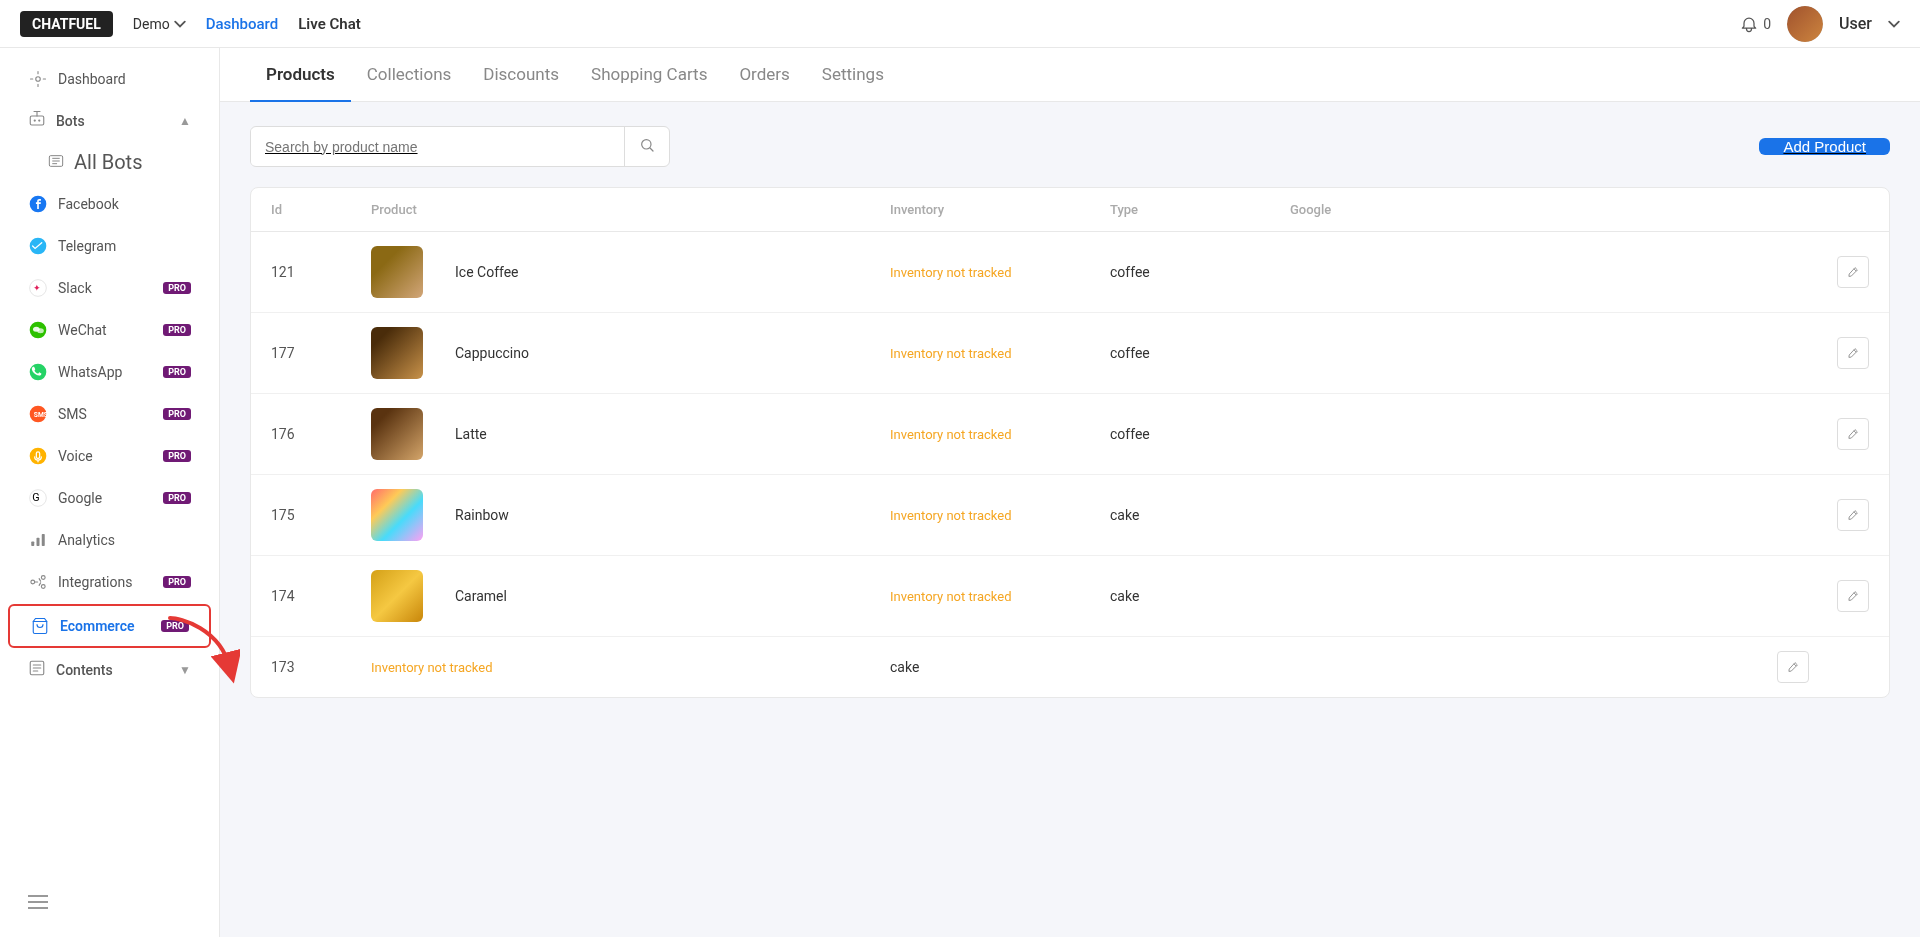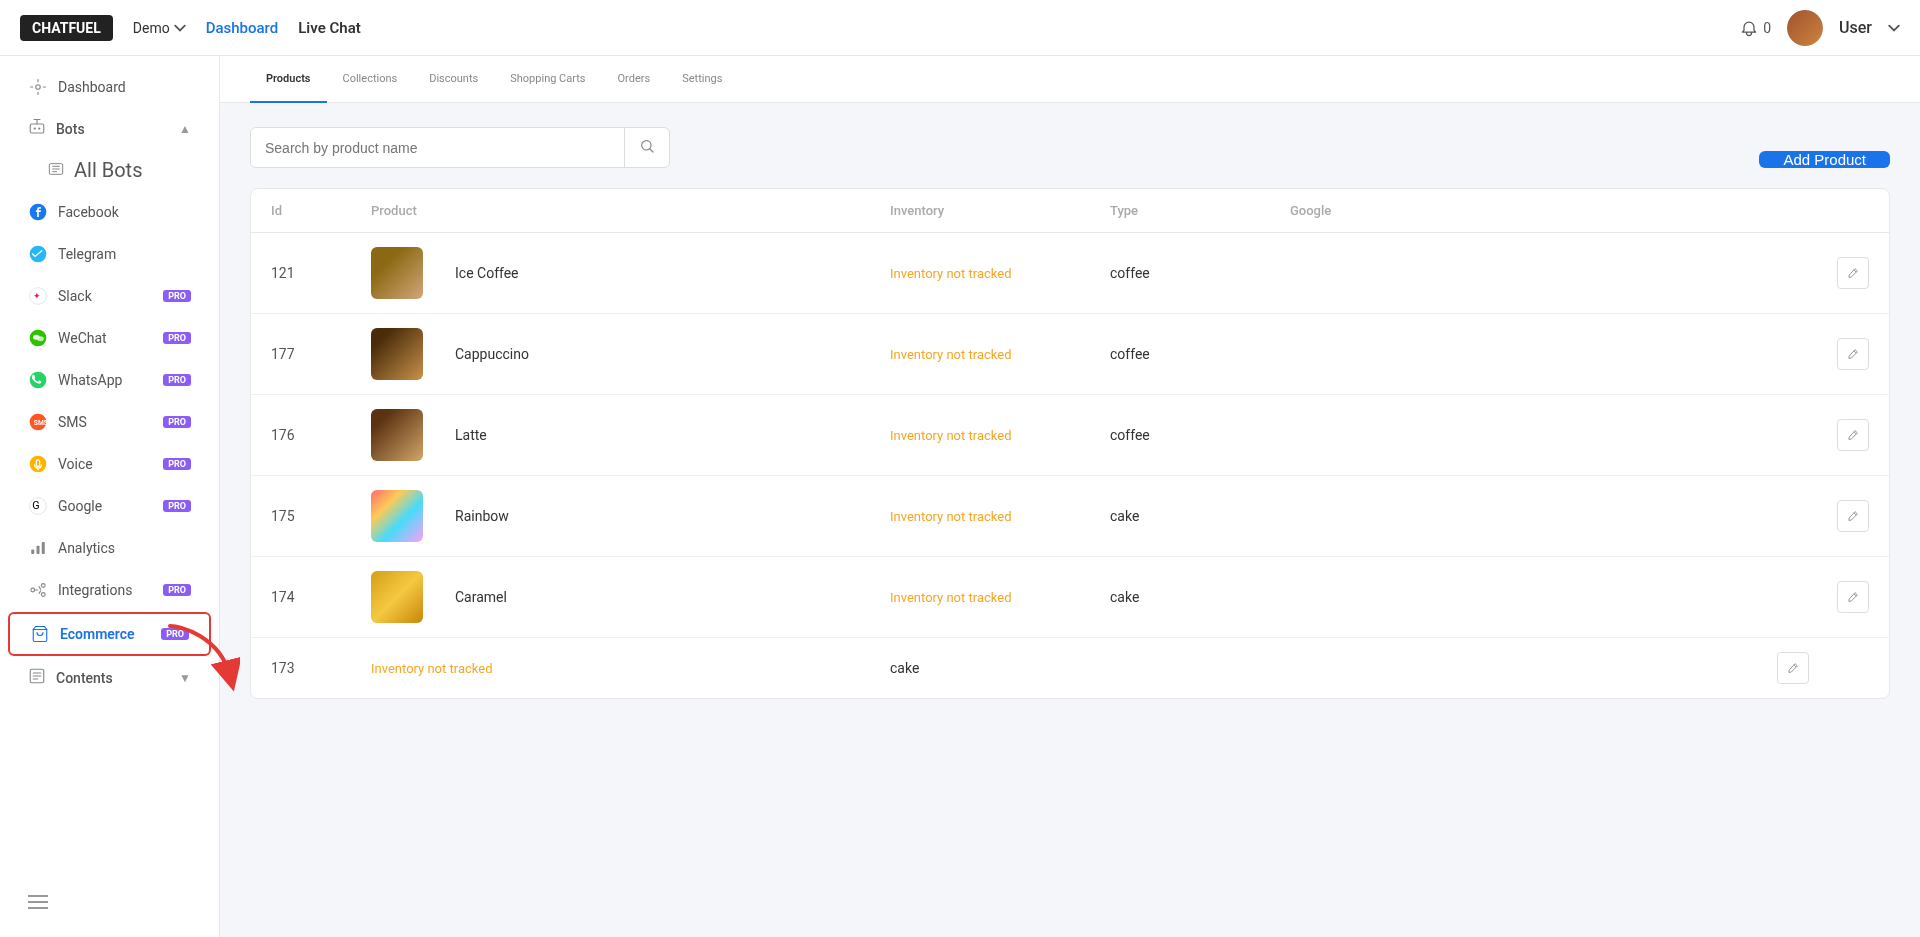--- a/index.html
+++ b/index.html
@@ -1,20 +1,20 @@
 <!DOCTYPE html>
 <html><head>
   <meta charset="utf-8">
   <style>
     * { box-sizing: border-box; margin: 0; padding: 0; }
     body { font-family: -apple-system, BlinkMacSystemFont, 'Segoe UI', Roboto, sans-serif; background: #f5f6fa; display: flex; flex-direction: column; height: 937px; overflow: hidden; }
 
     
     .top-nav {
-      display: flex; align-items: center; background: #fff; height: 56px;
+      display: flex; align-items: center; background: #fff; height: 48px;
       border-bottom: 1px solid #e8e8e8; padding: 0 20px; flex-shrink: 0;
       justify-content: space-between;
     }
     .top-nav-left { display: flex; align-items: center; gap: 20px; }
     .logo-block { background: #222; color: #fff; padding: 5px 12px; border-radius: 4px; font-weight: bold; font-size: 14px; }
     .demo-btn { display: flex; align-items: center; gap: 4px; font-size: 14px; color: #333; cursor: pointer; }
     .demo-btn svg { width: 12px; height: 12px; }
     .nav-link { font-size: 15px; color: #1a73e8; text-decoration: none; font-weight: 500; cursor: pointer; }
     .nav-link.active { color: #333; font-weight: 600; }
     .top-nav-right { display: flex; align-items: center; gap: 16px; }
@@ -37,21 +37,21 @@
       font-size: 14px; color: #555; cursor: pointer; border-radius: 4px;
       margin: 1px 8px; transition: background 0.15s;
     }
     .sidebar-item.active-highlight {
       color: #1a73e8; border: 2px solid #e53935; border-radius: 6px;
       background: #fff;
     }
     .sidebar-item .icon { width: 20px; height: 20px; display: flex; align-items: center; justify-content: center; flex-shrink: 0; }
     .sidebar-item .label { flex: 1; }
     .pro-badge {
-      background: #8b5cf6; color: #fff; font-size: 9px; font-weight: bold;
+      background: #701a75; color: #fff; font-size: 9px; font-weight: bold;
       padding: 1px 5px; border-radius: 3px; margin-left: 4px;
     }
     .section-header {
       display: flex; align-items: center; justify-content: space-between;
       padding: 8px 20px; font-size: 14px; color: #555; cursor: pointer;
       font-weight: 500; margin: 2px 8px;
     }
     .chevron { font-size: 12px; color: #999; }
     .sub-item {
       display: flex; align-items: center; gap: 10px; padding: 8px 20px 8px 40px;
@@ -60,30 +60,30 @@
     .sidebar-bottom { margin-top: auto; padding: 10px 20px; }
     .hamburger { display: flex; flex-direction: column; gap: 4px; cursor: pointer; padding: 8px; }
     .hamburger span { width: 20px; height: 2px; background: #999; display: block; }
 
     
     .main { flex: 1; display: flex; flex-direction: column; overflow: hidden; background: #fff; }
 
     
     .tabs { display: flex; align-items: center; border-bottom: 1px solid #e8e8e8; padding: 0 30px; flex-shrink: 0; background: #fff; }
     .tab {
-      padding: 16px 16px; font-size: 11px; color: #888; cursor: pointer;
+      padding: 16px 16px; font-size: 17px; color: #888; cursor: pointer;
       border-bottom: 2px solid transparent; margin-bottom: -1px;
     }
     .tab.active { color: #333; border-bottom: 2px solid #1a73e8; font-weight: 600; }
 
     
     .content { flex: 1; padding: 24px 30px; overflow-y: auto; background: #f5f6fa; }
 
     
-    .action-row { display: flex; align-items: flex-end; justify-content: space-between; margin-bottom: 20px; }
+    .action-row { display: flex; align-items: center; justify-content: space-between; margin-bottom: 20px; text-decoration: underline; }
     .search-wrap { display: flex; align-items: center; border: 1px solid #ddd; border-radius: 6px; background: #fff; overflow: hidden; width: 420px; }
     .search-input { border: none; outline: none; padding: 10px 14px; font-size: 14px; flex: 1; color: #999; }
     .search-btn { padding: 10px 14px; border: none; background: none; cursor: pointer; color: #999; border-left: 1px solid #ddd; }
     .add-product-btn {
       background: #1a73e8; color: #fff; border: none; padding: 0 24px;
       border-radius: 6px; font-size: 15px; font-weight: 500; cursor: pointer;
     }
 
     
     .products-table { background: #fff; border-radius: 8px; border: 1px solid #e8e8e8; overflow: hidden; }

